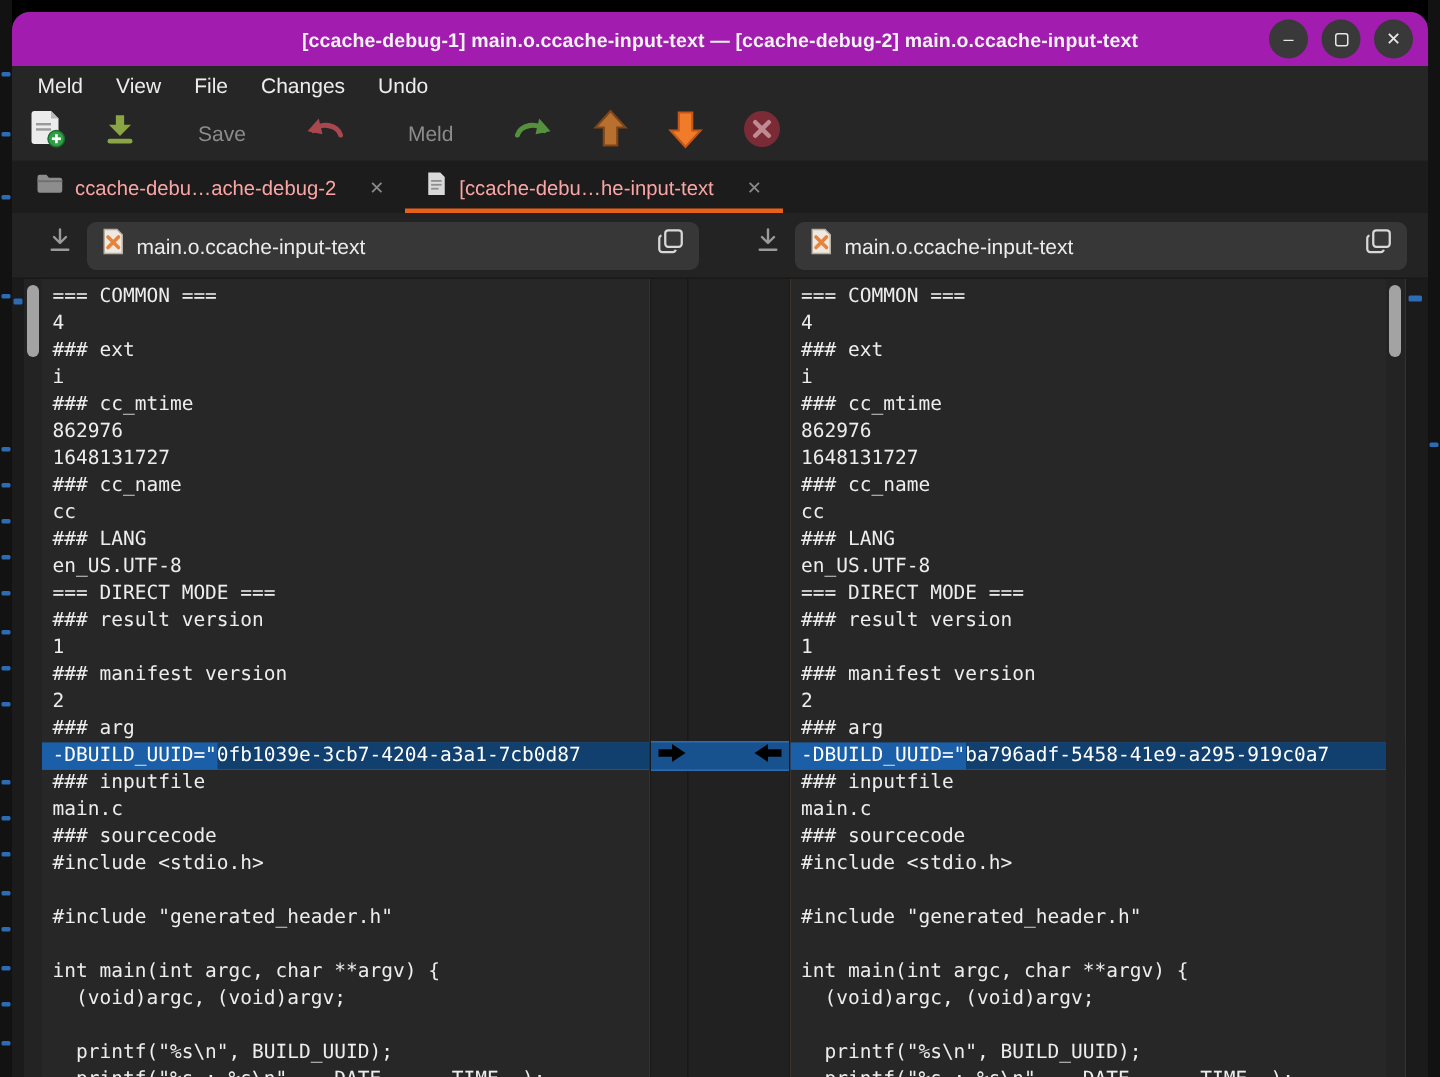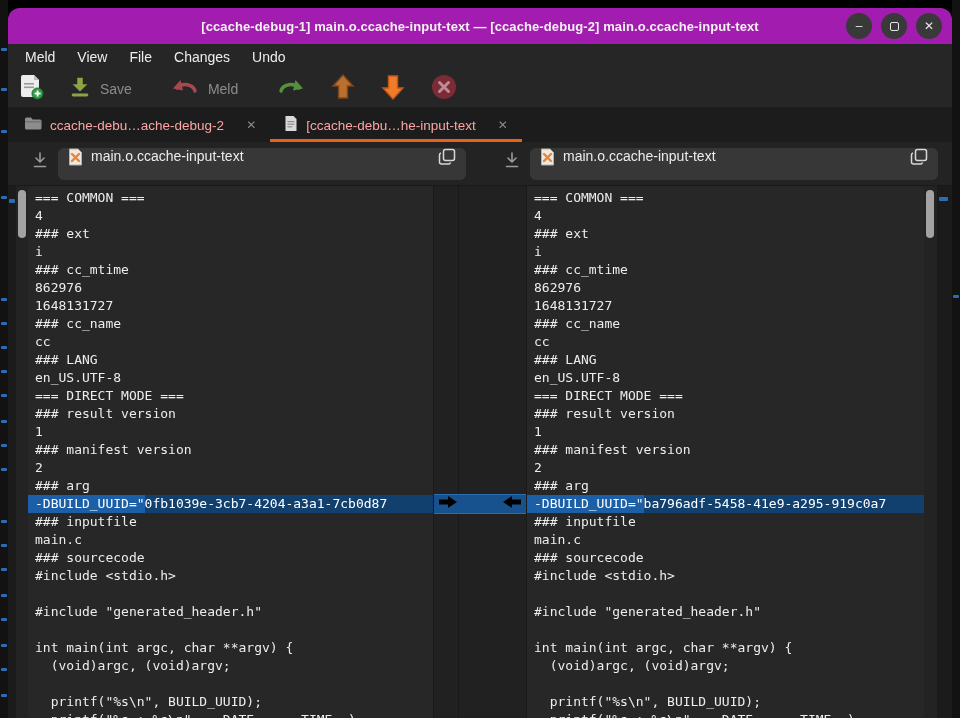--- a/index.html
+++ b/index.html
@@ -28,38 +28,38 @@
 
   
   #menubar { position:absolute; left:0; top:36px; width:100%; height:26px; background:#262626;
              display:flex; align-items:center; padding-left:6px; }
   .menu-item { color:#ededed; font-size:14px; padding:2px 11px; }
 
   
   #toolbar { position:absolute; left:0; top:62px; width:100%; height:38px; background:#262626;
              display:flex; align-items:center; border-bottom:1px solid #1c1c1c; }
   .tb-btn { display:flex; align-items:center; gap:8px; padding:0 12px; height:100%; }
-  .tb-label { color:#8c8c8c; font-size:14px; }
+  .tb-label { color:#8c8c8c; font-size:14px;margin-left:32px; }
   .tb-gap { width:14px; }
 
   
   #tabbar { position:absolute; left:0; top:100px; width:100%; height:34px; background:#1c1c1c;
             display:flex; align-items:stretch; padding-left:2px; }
   .tab { position:relative; display:flex; align-items:center; gap:8px; padding:0 14px; min-width:240px; }
   .tab-label { color:#fca5a5; font-size:13.5px; white-space:nowrap; }
   .tab-close { color:#8a8a8a; font-size:12px; margin-left:14px; }
   .tab.active::after { content:""; position:absolute; left:0; right:0; bottom:0; height:3px; background:#e8601a; }
 
   
   #filerow { position:absolute; left:0; top:134px; width:100%; height:44px; background:#232323;
              border-bottom:1px solid #191919; display:flex; }
   .file-half { position:relative; width:50%; height:100%; display:flex; align-items:center; }
   .dl-icon { margin:0 10px 0 24px; flex:none; }
   .file-entry { flex:1; height:32px; margin-right:14px; background:#373737; border-radius:6px;
-                display:flex; padding:0 10px; }
+                display:flex; align-items:center; padding:0 10px; }
   .file-entry .fname { color:#ececec; font-size:14px; flex:1; margin-left:8px; white-space:nowrap; overflow:hidden; }
 
   
   #panes { position:absolute; left:0; top:178px; width:100%; bottom:0; background:#fdba74; }
   .chunkmap { position:absolute; top:0; bottom:0; background:#1b1b1b; }
   #chunkmap-left { left:0; width:8px; }
   #chunkmap-right { right:0; width:15px; }
   .chunk-tick { position:absolute; height:4px; border-radius:1px; background:#2b6cb5; }
   .sb-trough { position:absolute; top:0; bottom:0; background:#232323; }
   #sb-left { left:8px; width:12px; }

